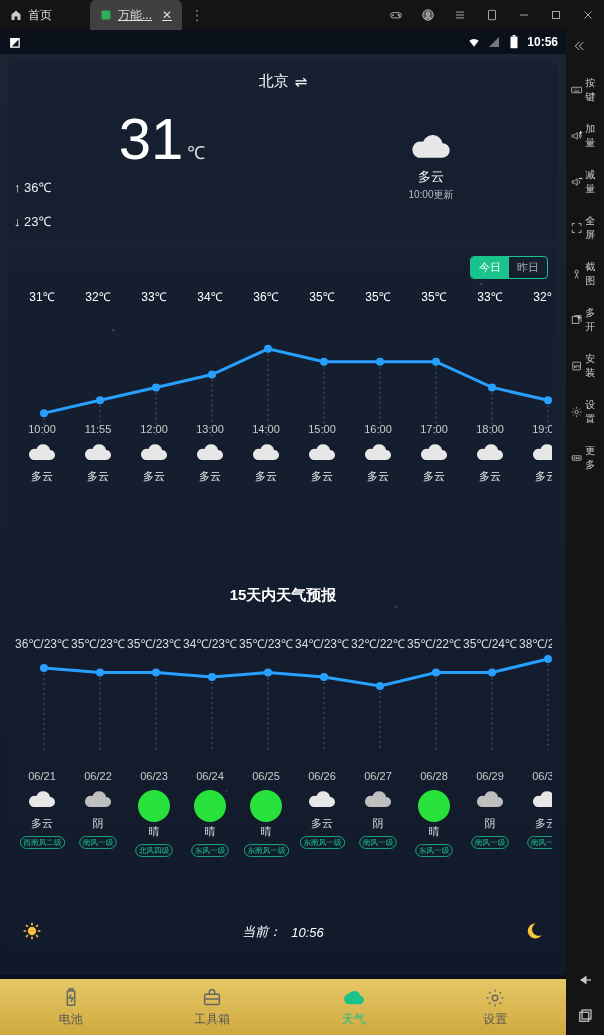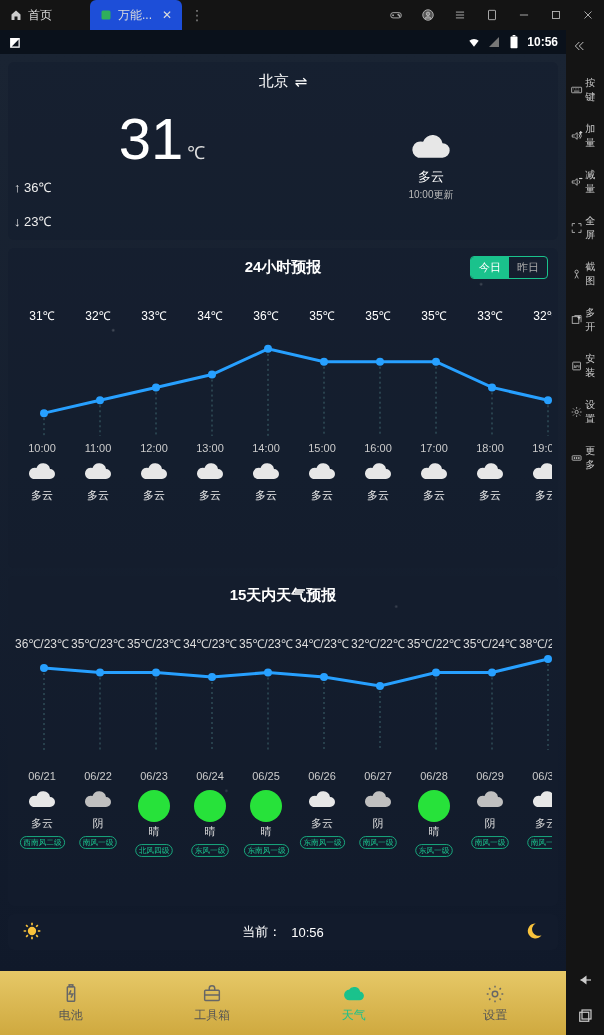--- a/index.html
+++ b/index.html
@@ -1,21 +1,21 @@
 <!DOCTYPE html>
 <html><head>
 <meta charset="utf-8">
 <style>
   html,body{margin:0;padding:0;background:#000;font-family:"Microsoft YaHei","PingFang SC",sans-serif;color:#fff;overflow:hidden;}
   #root{width:604px;height:1035px;position:relative;background:#000;}
   
   #topbar{height:30px;background:#141414;display:flex;align-items:center;position:relative;}
   .tab{height:30px;display:flex;align-items:center;gap:6px;padding:0 10px;font-size:12px;color:#ddd;}
   .tab.home{width:70px;}
-  .tab.active{background:#1d4ed8;border-radius:6px 6px 0 0;}
+  .tab.active{background:#404040;border-radius:6px 6px 0 0;text-decoration:underline;}
   .tab svg{width:12px;height:12px;}
   .tab .close{margin-left:4px;cursor:pointer;}
   .dots{color:#888;font-size:14px;padding:0 8px;}
   #topright{position:absolute;right:4px;top:0;height:30px;display:flex;align-items:center;gap:8px;}
   .winicon{width:24px;height:24px;display:flex;align-items:center;justify-content:center;color:#bbb;}
   .winicon svg{width:14px;height:14px;stroke:#bbb;fill:none;stroke-width:1.5;}
   
   #rside{position:absolute;right:0;top:30px;width:38px;height:1005px;background:#141414;display:flex;flex-direction:column;align-items:center;padding-top:6px;gap:6px;}
   .rbtn{width:30px;display:flex;flex-direction:row;align-items:center;gap:2px;color:#ccc;font-size:10px;padding:6px 0;cursor:pointer;}
   .rbtn svg{width:18px;height:18px;stroke:#ccc;fill:none;stroke-width:1.4;}
@@ -66,25 +66,25 @@
   .hcol .cond{font-size:11px;color:#eee;margin-top:2px;}
   #chart24{position:absolute;left:8px;right:8px;top:58px;height:130px;pointer-events:none;}
   #chart15{position:absolute;left:8px;right:8px;top:44px;height:130px;pointer-events:none;}
   
   .dcol{flex:0 0 56px;text-align:center;font-size:11px;color:#ddd;}
   .dcol .pair{font-size:12px;white-space:nowrap;margin-bottom:19px;}
   .dcol .date{font-size:11px;color:#ccc;margin-top:118px;}
   .dcol .cond{margin-top:2px;}
   .dcol .wind{font-size:9px;color:#1ac28c;border:1px solid #1ac28c;border-radius:8px;padding:0 3px;display:inline-block;margin-top:4px;transform:scale(.85);}
   
-  #sunbar{margin:8px;height:36px;border-radius:6px;background:rgba(20,30,45,.55);display:flex;align-items:center;justify-content:center;font-size:13px;gap:10px;position:relative;}
+  #sunbar{margin:8px;height:36px;border-radius:6px;background:rgba(20,30,45,.55);display:flex;align-items:center;justify-content:center;font-size:13px;gap:10px;position:relative;font-style:italic;}
   #sunbar .sun{position:absolute;left:14px;}
   #sunbar .moon{position:absolute;right:14px;}
   
-  #bottomnav{position:absolute;left:0;right:0;bottom:0;height:64px;
+  #bottomnav{position:absolute;left:0;right:0;bottom:0;height:56px;
     background:linear-gradient(#e6c867,#cfa93f);display:flex;}
   .nav{flex:1;display:flex;flex-direction:column;align-items:center;justify-content:center;gap:2px;font-size:12px;color:#555;}
   .nav.active{color:#1ac28c;}
   .nav svg{width:22px;height:22px;stroke:#666;fill:none;stroke-width:1.6;}
   .nav.active svg{stroke:#1ac28c;fill:#1ac28c;}
   .navlbl{font-size:12px;}
   
   .cloudsvg path{fill:#e7e7e7;}
   .cloudsvg.dark path{fill:#bfbfbf;}
   .green-dot{width:32px;height:32px;border-radius:50%;background:#27e23a;margin:8px auto 2px;}
@@ -286,21 +286,20 @@
                   <path d="M48 32a10 10 0 0 0 0-20 14 14 0 0 0-27-2A10 10 0 0 0 14 32z"></path>
                 </svg>
           </div>
           <div class="cond">多云</div>
           <div class="upd">10:00更新</div>
         </div>
       </div>
     </div>
 
     <div class="card" id="card24" style="height:300px;">
-      <div class="cardTitle">24小时预报</div>
       <div id="todayTabs">
         <span class="on">今日</span>
         <span class="off">昨日</span>
       </div>
       <svg id="chart24" viewBox="0 0 560 130">
             <line x1="28" y1="107.14285714285714" x2="28" y2="130" stroke="#6aa" stroke-dasharray="2 3" stroke-width="1" opacity=".5"></line>
             <line x1="84" y1="94.28571428571429" x2="84" y2="130" stroke="#6aa" stroke-dasharray="2 3" stroke-width="1" opacity=".5"></line>
             <line x1="140" y1="81.42857142857143" x2="140" y2="130" stroke="#6aa" stroke-dasharray="2 3" stroke-width="1" opacity=".5"></line>
             <line x1="196" y1="68.57142857142858" x2="196" y2="130" stroke="#6aa" stroke-dasharray="2 3" stroke-width="1" opacity=".5"></line>
             <line x1="252" y1="42.85714285714286" x2="252" y2="130" stroke="#6aa" stroke-dasharray="2 3" stroke-width="1" opacity=".5"></line>
@@ -325,21 +324,21 @@
             <div class="hcol">
       <div class="t">31℃</div>
       <div class="tm">10:00</div>
       <div class="cl"><svg class="cloudsvg" width="32" height="22" viewBox="0 0 64 40">
                   <path d="M48 32a10 10 0 0 0 0-20 14 14 0 0 0-27-2A10 10 0 0 0 14 32z"></path>
                 </svg></div>
       <div class="cond">多云</div>
     </div>
             <div class="hcol">
       <div class="t">32℃</div>
-      <div class="tm">11:00</div>
+      <div class="tm">11:55</div>
       <div class="cl"><svg class="cloudsvg" width="32" height="22" viewBox="0 0 64 40">
                   <path d="M48 32a10 10 0 0 0 0-20 14 14 0 0 0-27-2A10 10 0 0 0 14 32z"></path>
                 </svg></div>
       <div class="cond">多云</div>
     </div>
             <div class="hcol">
       <div class="t">33℃</div>
       <div class="tm">12:00</div>
       <div class="cl"><svg class="cloudsvg" width="32" height="22" viewBox="0 0 64 40">
                   <path d="M48 32a10 10 0 0 0 0-20 14 14 0 0 0-27-2A10 10 0 0 0 14 32z"></path>

